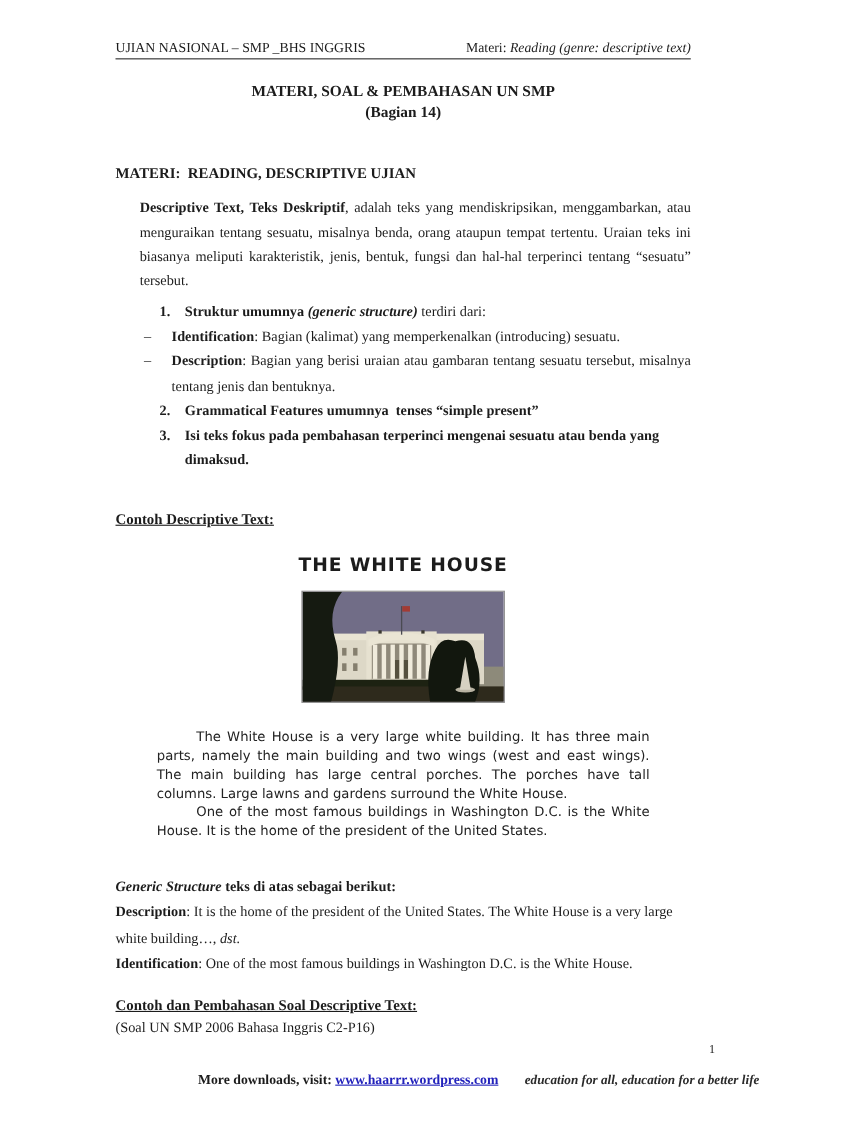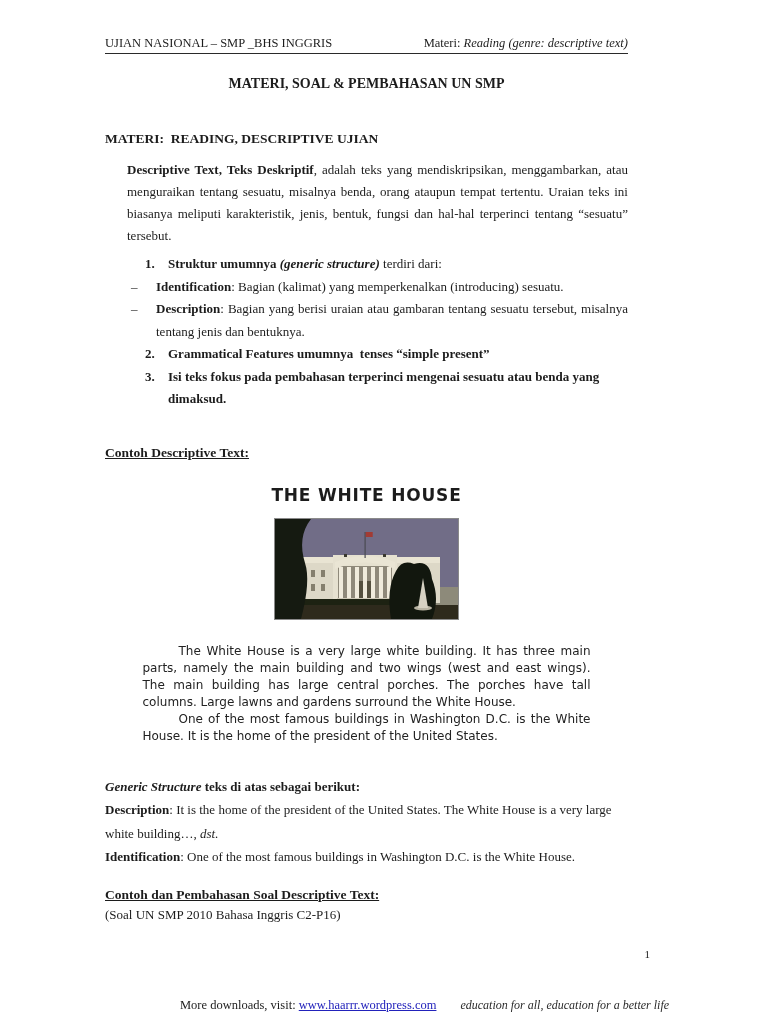--- a/index.html
+++ b/index.html
@@ -72,39 +72,40 @@
   .generic .g-row b { font-weight:bold; }
   .generic .g-row i { font-style:italic; }
 
   
   .soal-heading { margin-top:18px; font-weight:bold; font-size:13.5px; text-decoration:underline; }
   .soal-note { margin-top:4px; font-size:13px; }
 
   
   .page-number { position:absolute; top:948px; right:90px; font-size:11px; }
   .footer-line {
-    position:absolute; top:998px; left:180px; right:0;
-    font-size:12.5px; white-space:nowrap;
+    position:absolute; top:974px; left:180px; right:0;
+    font-size:12.5px; white-space:nowrap;font-weight:bold;
   }
   .footer-line a { text-decoration:underline; }
   .footer-tagline { font-style:italic; font-size:12px; margin-left:24px; color:#2a2a2a; }
 </style>
 </head>
 <body>
 
 <div class="page">
   <div class="content">
 
     <div class="doc-header">
       <span>UJIAN NASIONAL – SMP _BHS INGGRIS</span>
       <span class="rt"><span>Materi: </span><i>Reading (genre: descriptive text)</i></span>
     </div>
 
     <div class="title-block">
       <div>MATERI, SOAL &amp; PEMBAHASAN UN SMP</div>
+      <div>(Bagian 14)</div>
     </div>
 
     <div class="materi-heading">MATERI:  READING, DESCRIPTIVE UJIAN</div>
 
     <p class="materi-para"><b>Descriptive Text, Teks Deskriptif</b><span>, adalah teks yang mendiskripsikan, menggambarkan, atau menguraikan tentang sesuatu, misalnya benda, orang ataupun tempat tertentu. Uraian teks ini biasanya meliputi karakteristik, jenis, bentuk, fungsi dan hal-hal terperinci tentang “sesuatu” tersebut.</span></p>
 
 
     <div class="ciri-list">
       <div class="ciri-item">
         <span class="num">1.</span>
@@ -193,21 +194,21 @@
       <p>One of the most famous buildings in Washington D.C. is the White House. It is the home of the president of the United States.</p>
     </div>
 
     <div class="generic">
       <div class="g-head"><i>Generic Structure</i><span> teks di atas sebagai berikut:</span></div>
       <div class="g-row"><b>Description</b><span>: It is the home of the president of the United States.  The White House is a very large white building…, </span><i>dst.</i></div>
       <div class="g-row"><b>Identification</b><span>: One of the most famous buildings in Washington D.C. is the White House.</span></div>
     </div>
 
     <div class="soal-heading">Contoh dan Pembahasan Soal Descriptive Text:</div>
-    <div class="soal-note">(Soal UN SMP 2010 Bahasa Inggris C2-P16)</div>
+    <div class="soal-note">(Soal UN SMP 2006 Bahasa Inggris C2-P16)</div>
 
   </div>
 
   <div class="page-number">1</div>
 
   <div class="footer-line">
     <span>More downloads, visit: </span><a href="#" id="footer-link" style="color: rgb(34, 34, 187);">www.haarrr.wordpress.com</a><span class="footer-tagline">education for all, education for a better life</span>
   </div>
 </div>
 

